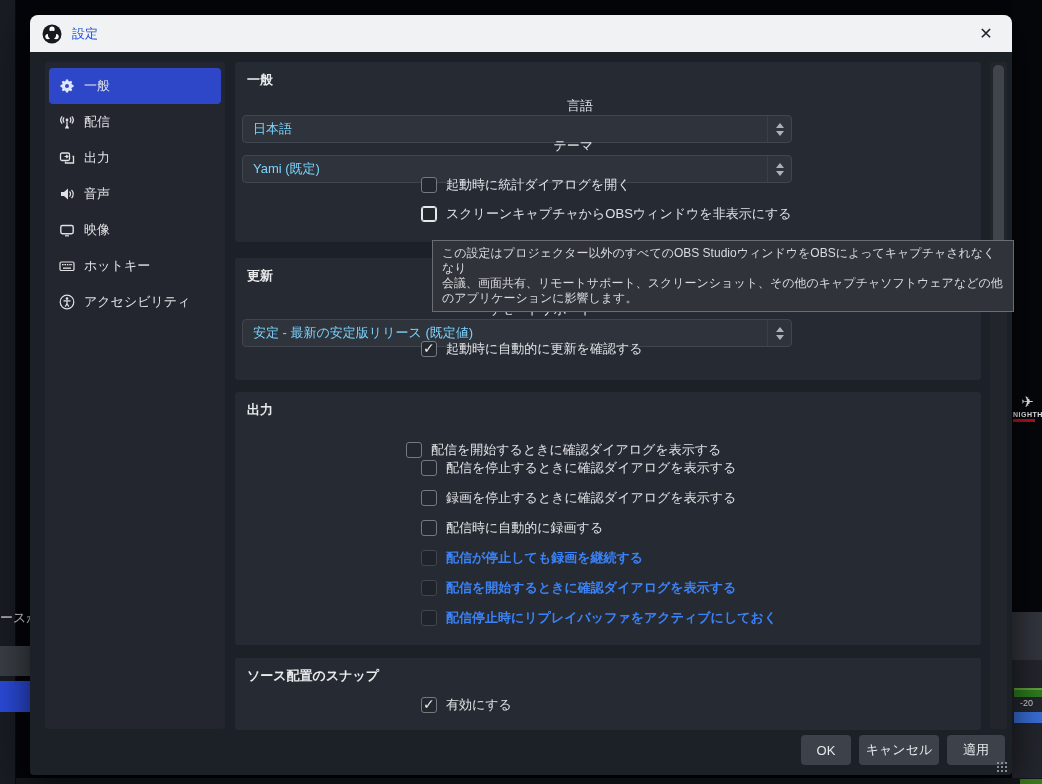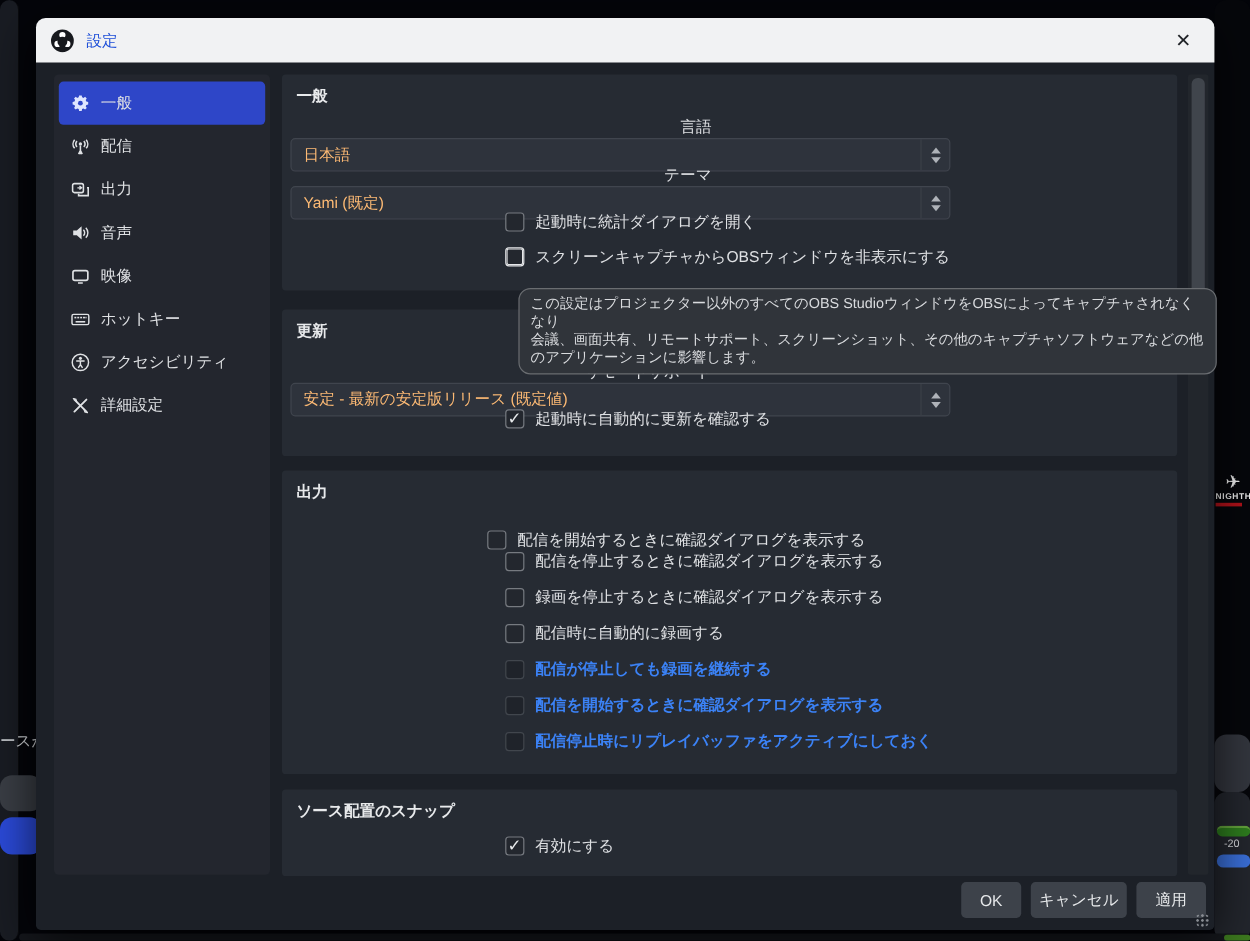--- a/index.html
+++ b/index.html
@@ -1,17 +1,17 @@
 <!DOCTYPE html>
 <html><head>
 <meta charset="utf-8">
 <style>
   * { margin:0; padding:0; box-sizing:border-box; }
   html,body { width:1042px; height:784px; overflow:hidden; background:#000; font-family:"Liberation Sans","DejaVu Sans",sans-serif; }
-  .abs { position:absolute;border-radius:10px; }
+  .abs { position:absolute; }
 
   
   #screen { position:relative; width:1042px; height:784px; background:#04050a; }
   .bg-leftstrip { left:0; top:0; width:16px; height:784px; background:#191c23; border-right:1px solid #0a0b0e; }
   .bg-lefttext { left:0; top:609px; color:#cfd2d6; font-size:13px; white-space:nowrap; }
   .bg-grayrow { left:0; top:646px; width:35px; height:30px; background:#3a3e45; }
   .bg-bluebar-left { left:0; top:681px; width:35px; height:31px; background:#2b4ad8; }
   .bg-tanspot { left:48px; top:538px; width:52px; height:11px; background:#8a7340; opacity:.85; }
   .bg-rightcol { left:1012px; top:0; width:30px; height:784px; background:#06070b; }
   .bg-logo { left:1013px; top:393px; width:29px; height:60px; color:#f2f2f2; }
@@ -38,21 +38,21 @@
   .nav-item { display:flex; align-items:center; gap:9px; height:36px; padding:0 10px; border-radius:4px; color:#dfe1e4; font-size:13px; }
   .nav-item.selected { background:#2e46c8; }
   .nav-item .ico { width:16px; height:16px; display:inline-flex; }
   .nav-item .ico svg { width:16px; height:16px; }
 
   
   .panel { left:205px; width:746px; background:#262b33; border-radius:3px; }
   .panel .ptitle { position:absolute; left:12px; top:9px; color:#e8eaec; font-size:13px; font-weight:bold; }
   .formrow { position:absolute; display:flex; align-items:center;flex-direction:column; }
   .flabel { width:170px; text-align:right; padding-right:9px; color:#dfe1e4; font-size:13px; white-space:nowrap; }
-  .select { position:relative; width:550px; height:28px; background:#2e333c; border:1px solid #40454e; border-radius:4px; color:#fdba74; font-size:13px; display:flex; align-items:center; padding:0 34px 0 10px; }
+  .select { position:relative; width:550px; height:28px; background:#2e333c; border:1px solid #40454e; border-radius:4px; color:#7dd3fc; font-size:13px; display:flex; align-items:center; padding:0 34px 0 10px; }
   .select .spin { position:absolute; right:0; top:0; width:24px; height:26px; border-left:1px solid #3a3f48; display:flex; flex-direction:column; align-items:center; justify-content:center; gap:3px; }
   .tri-up { width:0; height:0; border-left:4px solid transparent; border-right:4px solid transparent; border-bottom:5px solid #aeb2b8; }
   .tri-dn { width:0; height:0; border-left:4px solid transparent; border-right:4px solid transparent; border-top:5px solid #aeb2b8; }
 
   
   .cbrow { position:absolute; display:flex; align-items:center; gap:9px; }
   .cb { width:16px; height:16px; border:1px solid #767a80; border-radius:3px; background:#23272e; position:relative; flex:0 0 16px; }
   .cbrow .cblabel { color:#dfe1e4; font-size:13px; white-space:nowrap; }
   .cbrow.focused .cb { border:1px solid #e6e8ea; box-shadow:0 0 0 1px #e6e8ea inset; }
   .cbrow.checked .cb::after { content:"✓"; position:absolute; left:1px; top:-2px; color:#e8eaec; font-size:14px; }
@@ -181,30 +181,20 @@
       <div class="nav-item">
         <span class="ico">
           <svg viewBox="0 0 16 16" fill="none" stroke="#dfe1e4">
               <circle cx="8" cy="8" r="6.8" stroke-width="1.2"></circle>
               <circle cx="8" cy="4.6" r="1.3" fill="#dfe1e4" stroke="none"></circle>
               <path d="M4.5 6.8h7M8 6.8v3M8 9.8l-1.8 2.8M8 9.8l1.8 2.8" stroke-width="1.2"></path>
             </svg>
         </span>
         <span>アクセシビリティ</span>
       </div>
-      <div class="nav-item">
-        <span class="ico">
-          <svg viewBox="0 0 16 16" stroke="#dfe1e4" stroke-width="1.6" stroke-linecap="round">
-              <path d="M3 3l10 10M13 3L3 13"></path>
-              <path d="M2.2 2.2l2 .6.6 2" stroke-width="1.2" fill="none"></path>
-              <path d="M13.8 13.8l-2-.6-.6-2" stroke-width="1.2" fill="none"></path>
-            </svg>
-        </span>
-        <span>詳細設定</span>
-      </div>
     </div>
 
     <div class="panel abs" style="top:47px; height:180px;">
       <div class="ptitle">一般</div>
       <div class="formrow" style="left:7px; top:35px;">
         <div class="flabel">言語</div>
         <div class="select">
           <span>日本語</span>
           <span class="spin">
               <i class="tri-up"></i>

